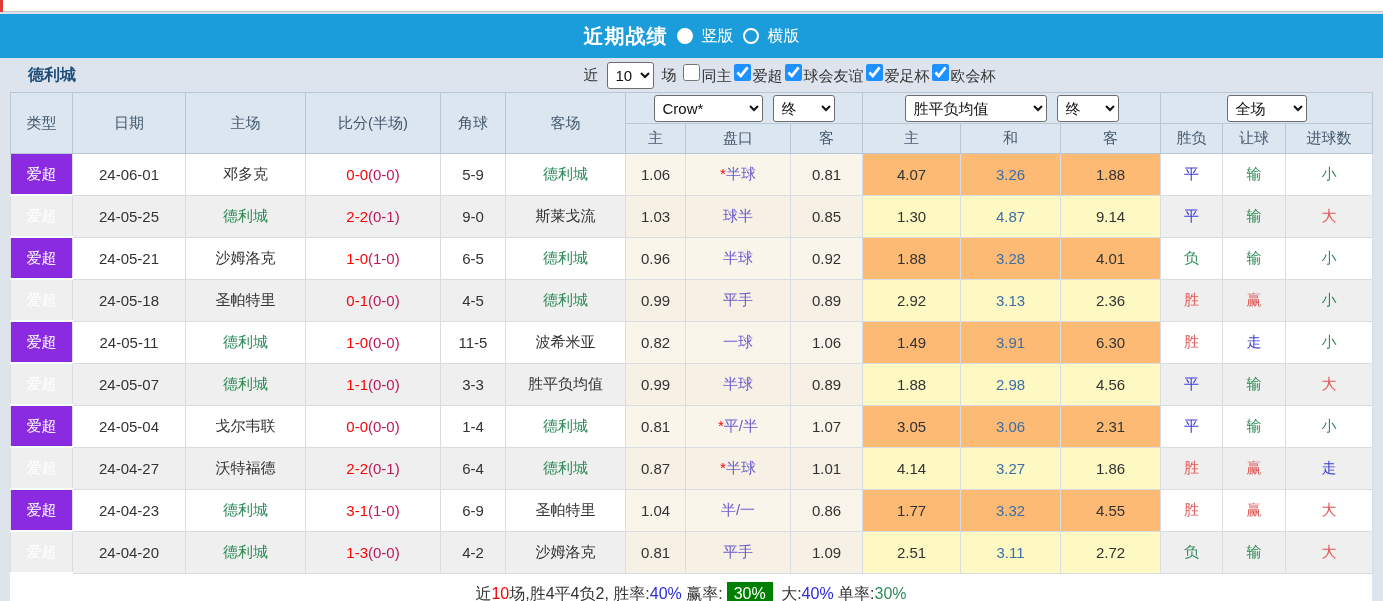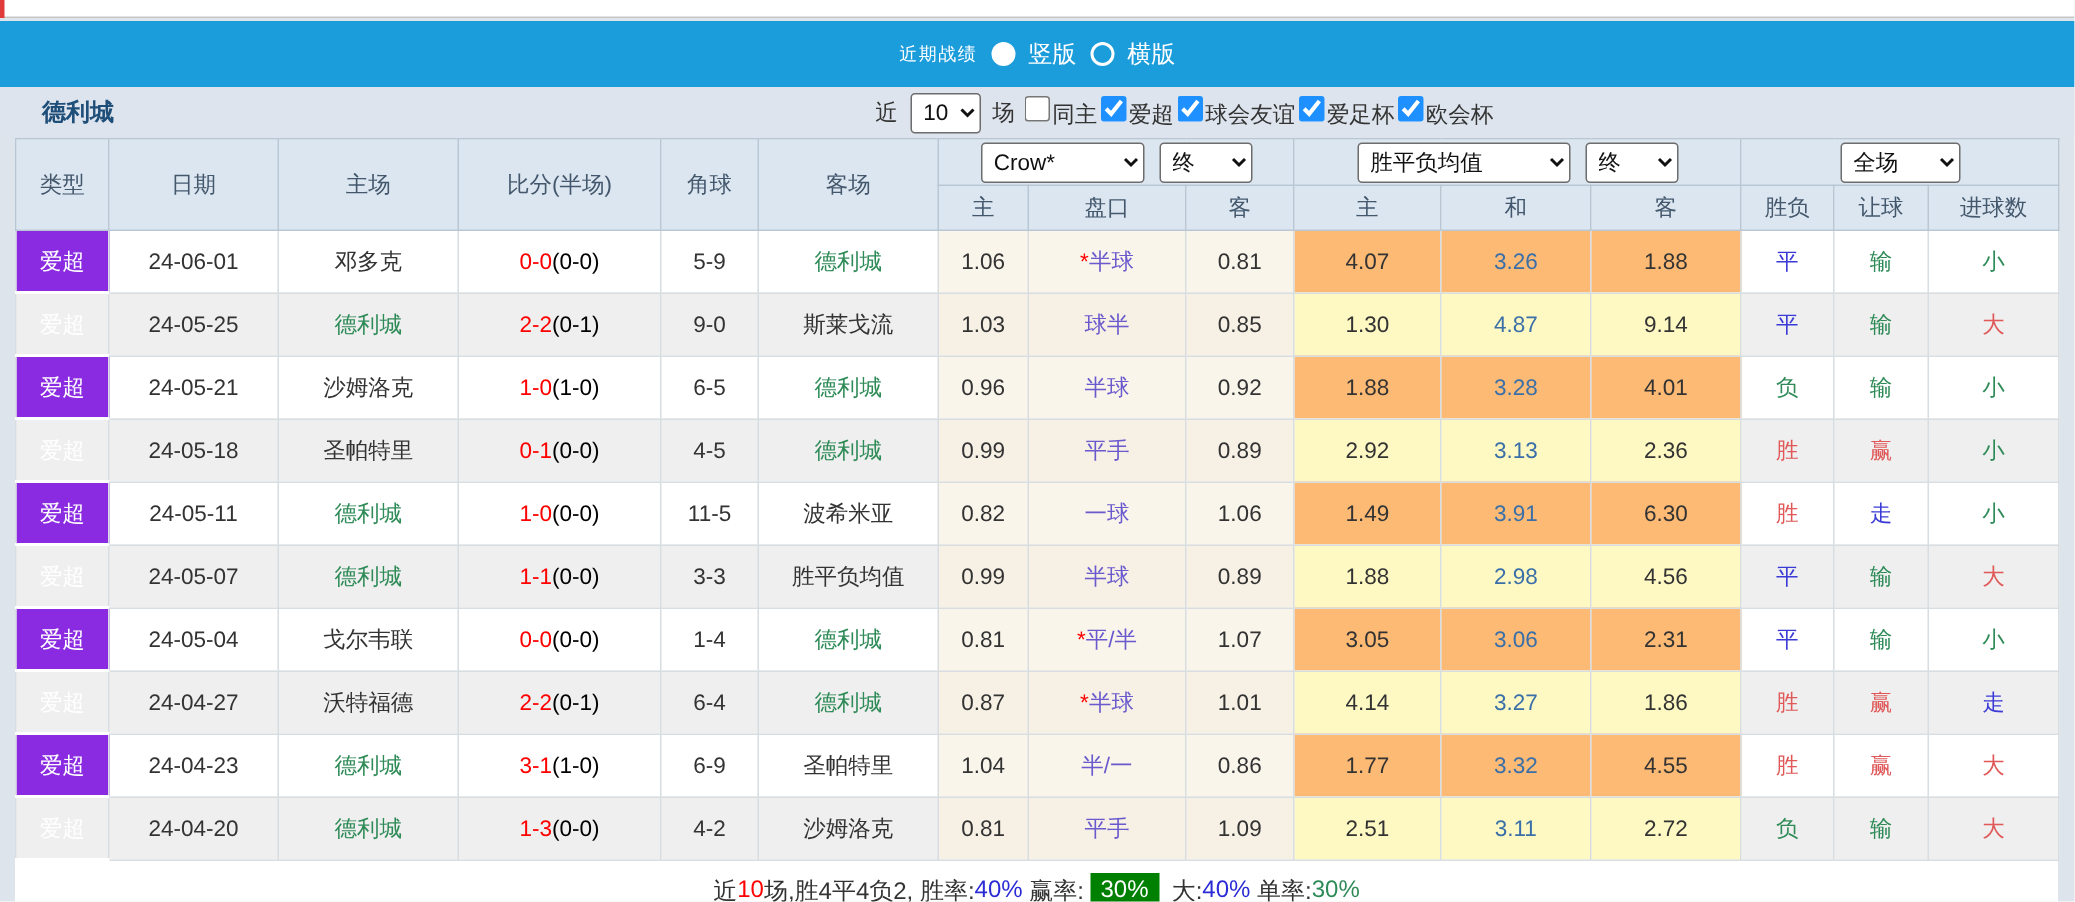--- a/index.html
+++ b/index.html
@@ -10,21 +10,21 @@
     font-size:15px;color:#333;
   }
   
   .top-strip{position:relative;height:11px;background:#fff;border-bottom:1px solid #c6c6c6;}
   .red-tick{position:absolute;left:0;top:0;width:3px;height:12px;background:#e03a3a;}
   
   .title-bar{
     height:44px;margin-top:2px;background:#1b9cdb;color:#fff;
     display:flex;align-items:center;justify-content:center;gap:9px;
   }
-  .title-bar .title{font-size:12px;font-weight:normal;letter-spacing:1px;}
+  .title-bar .title{font-size:20px;font-weight:bold;letter-spacing:1px;}
   .radio{width:12px;height:12px;border:2px solid #fff;border-radius:50%;display:inline-block;box-sizing:content-box;}
   .radio.filled{background:#fff;}
   .title-bar .opt{font-size:16px;}
   
   .control-row{
     height:34px;background:#dde4ed;
     display:flex;align-items:center;
   }
   .team-name{color:#1f4e79;font-weight:bold;font-size:16px;margin-left:28px;}
   .filter-area{flex:1;display:flex;align-items:center;justify-content:center;gap:4px;margin-left:120px;}
@@ -47,21 +47,21 @@
   thead tr.hrow2 th{height:29px;}
   .sel-cell{display:flex;align-items:center;justify-content:center;gap:10px;}
   tbody td{
     border:1px solid #d8dde2;text-align:center;height:40px;padding:0;
     color:#333;font-size:15px;
   }
   tbody tr.alt td{background:#efefef;}
   tbody td.league{background:#8a2be2;color:#fff;border-bottom:2px solid #fff;border-top:0;}
   td.team-self{color:#2e8b57;}
   .score-main{color:#f00;}
-  .score-half{color:#000000;}
+  .score-half{color:#be185d;}
   tbody td.bg-beige{background:#faf5eb;}
   tbody tr.alt td.bg-beige{background:#f6f0e5;}
   tbody td.bg-blue{background:#fdba74;}
   tbody tr.alt td.bg-blue{background:#fef9c3;}
   td.hcp{color:#6a5acd;}
   .star{color:#f00;}
   td.draw-odds{color:#3a6fa8;}
   .res-red{color:#e05858;}
   .res-blue{color:#3a3ad6;}
   .res-green{color:#2e8b57;}

